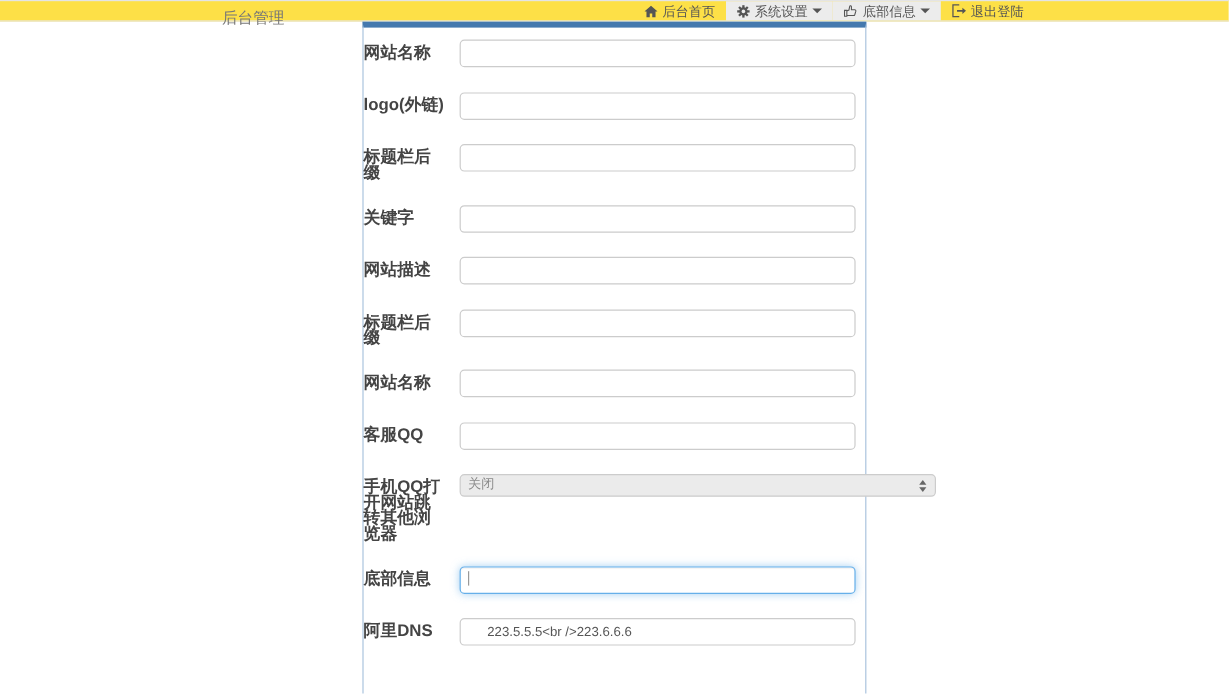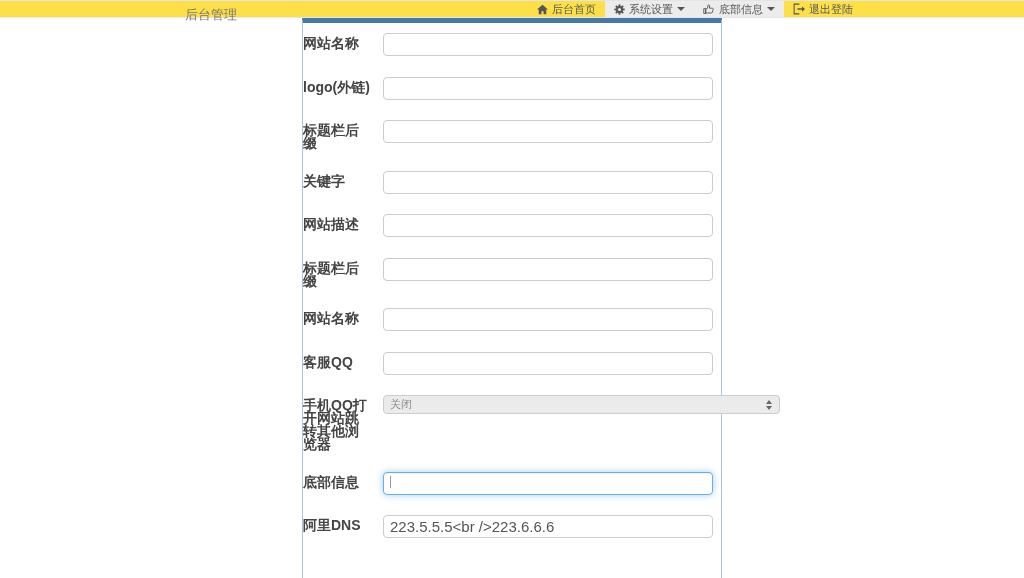--- a/index.html
+++ b/index.html
@@ -77,22 +77,22 @@
     color: #444;
     line-height: 13px;
     padding-top: 4px;
   }
   .input-col { margin-left: 12px; width: 330px; position: relative; }
   .form-control {
     width: 330px;
     height: 23px;
     border: 1px solid #ccc;
     border-radius: 4px;
-    padding: 1px 6px;
-    font-size: 15px;
+    padding: 1px 22px;
+    font-size: 11px;
     color: #555;
     background: #fff;
     outline: none;
     font-family: "Liberation Sans", "DejaVu Sans", sans-serif;
   }
   .form-control.focused {
     border-color: #66afe9;
     box-shadow: inset 0 1px 1px rgba(0,0,0,.06), 0 0 7px rgba(102,175,233,.6);
   }
   .text-cursor {

